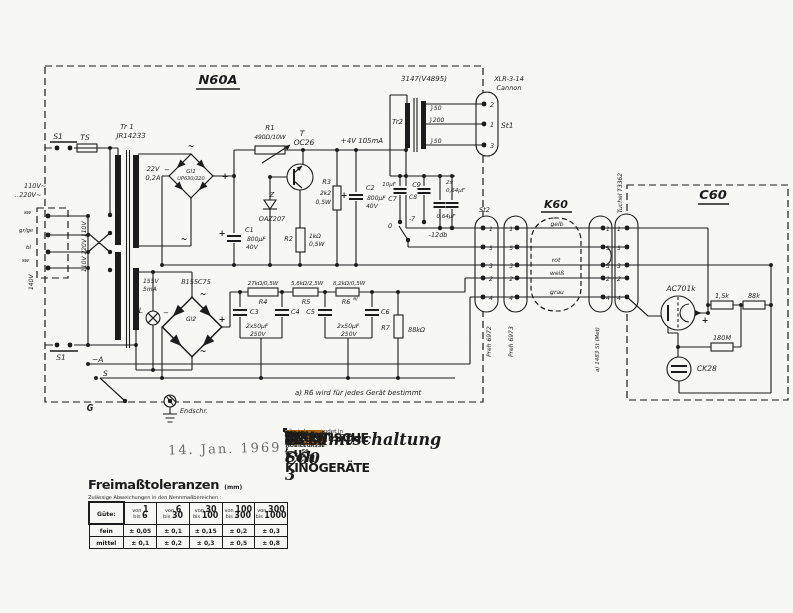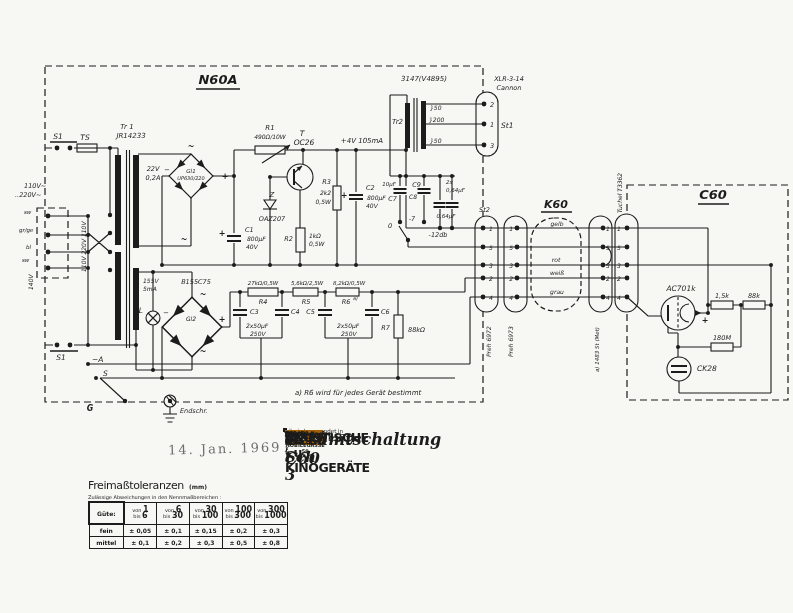--- a/index.html
+++ b/index.html
@@ -18,21 +18,21 @@
   .w{stroke:#1c1c1c;stroke-width:1.1;fill:none}
   .w2{stroke:#1c1c1c;stroke-width:1.5;fill:none}
   .dsh{stroke:#1c1c1c;stroke-width:1.2;fill:none;stroke-dasharray:7 4}
   .cmp{fill:#f7f7f4;stroke:#1c1c1c;stroke-width:1.1}
   .blk{fill:#1c1c1c;stroke:none}
   .msk{fill:#f7f7f4;stroke:none}
   .pl{stroke:#1c1c1c;stroke-width:2;fill:none}
   .dot{fill:#1c1c1c}
   
   #tol{position:absolute;left:88px;top:474px;width:200px;}
-  #tol .tt{font-size:11px;font-weight:normal;letter-spacing:-0.4px}
+  #tol .tt{font-size:13px;font-weight:bold;letter-spacing:-0.4px}
   #tol .tu{font-size:6px;font-weight:bold}
   #tol .ts{font-size:5px;margin:1px 0 1px 0}
   #tol table{border-collapse:collapse;margin-top:1px}
   #tol td{border:1px solid #1c1c1c;text-align:center;vertical-align:middle;padding:0}
   #tol .oc{border:2px solid #1c1c1c}
   #tol .hc{font-size:5px;line-height:5.5px;width:32px;height:21px}
   #tol .hc b{font-size:8px}
   #tol .nc{font-size:6px;font-weight:bold;width:33px;height:11px}
   #tol .vc{font-size:6px;font-weight:bold;height:11px}
   

